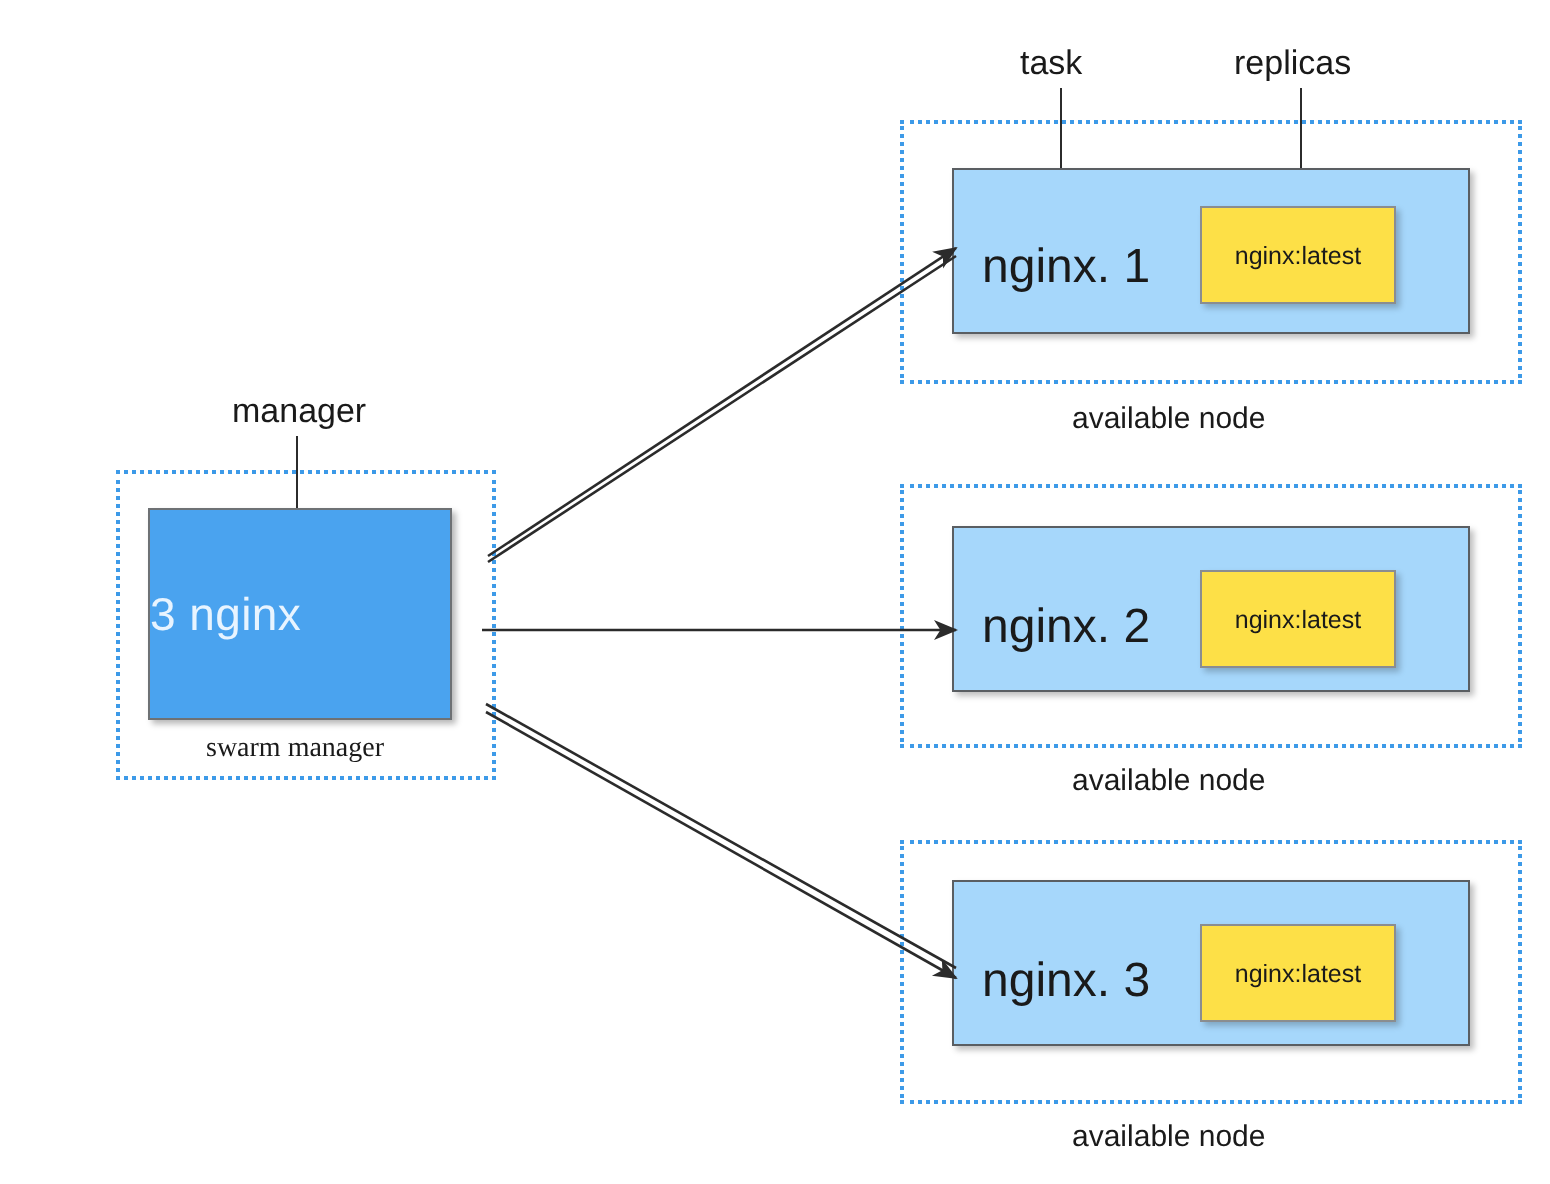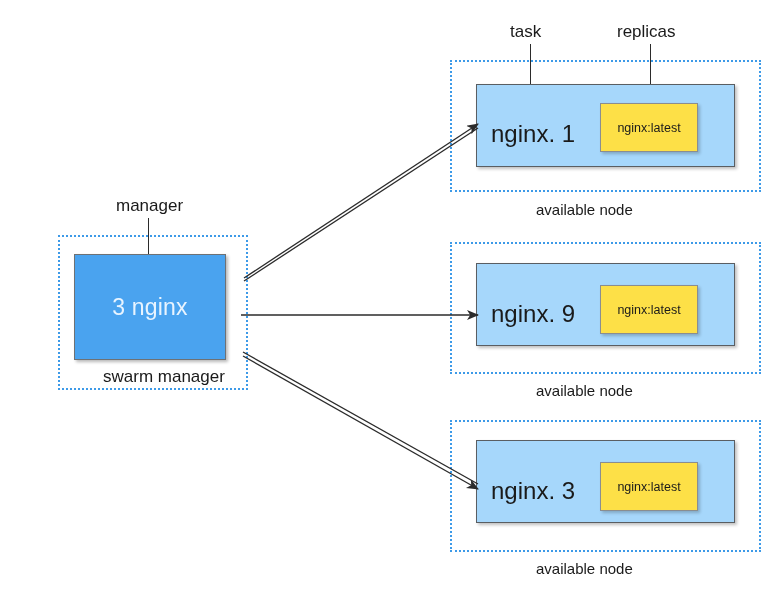--- a/index.html
+++ b/index.html
@@ -22,21 +22,22 @@
     color: #1a1a1a;
     white-space: nowrap;
   }
   .lbl-callout {
     font-size: 17px;
   }
   .lbl-under {
     font-size: 15px;
   }
   .lbl-swarm {
-    font-size: 17px;
+    font-size: 14px;
+    font-family: Liberation Serif, serif;
   }
 
   
   .leader {
     position: absolute;
     width: 0;
     border-left: 1.4px solid #2b2b2b;
   }
 
   
@@ -49,21 +50,20 @@
 
   
   .service-rect {
     position: absolute;
     background: #4aa3ef;
     border: 1.5px solid #6e7174;
     box-sizing: border-box;
     box-shadow: 2px 2px 3px rgba(0,0,0,0.28);
     display: flex;
     align-items: center;
-    justify-content: center;
   }
   .service-rect .service-text {
     color: #e8f4ff;
     font-size: 23px;
     line-height: 27px;
     text-align: center;
     letter-spacing: 0.2px;
   }
 
   
@@ -141,21 +141,21 @@
   <div class="container-rect" style="left:600px; top:103px; width:98px; height:49px;">
     <span class="container-text">nginx:latest</span>
   </div>
 
   <div class="lbl lbl-under" style="left:536px; top:201px;">available node</div>
 
   <div class="dotted-box" style="left:450px; top:242px; width:311px; height:132px;"></div>
 
   <div class="task-rect" style="left:476px; top:263px; width:259px; height:83px;"></div>
 
-  <div class="task-name" style="left:491px; top:300px;">nginx. 9</div>
+  <div class="task-name" style="left:491px; top:300px;">nginx. 2</div>
 
   <div class="container-rect" style="left:600px; top:285px; width:98px; height:49px;">
     <span class="container-text">nginx:latest</span>
   </div>
 
   <div class="lbl lbl-under" style="left:536px; top:382px;">available node</div>
 
   <div class="dotted-box" style="left:450px; top:420px; width:311px; height:132px;"></div>
 
   <div class="task-rect" style="left:476px; top:440px; width:259px; height:83px;"></div>

